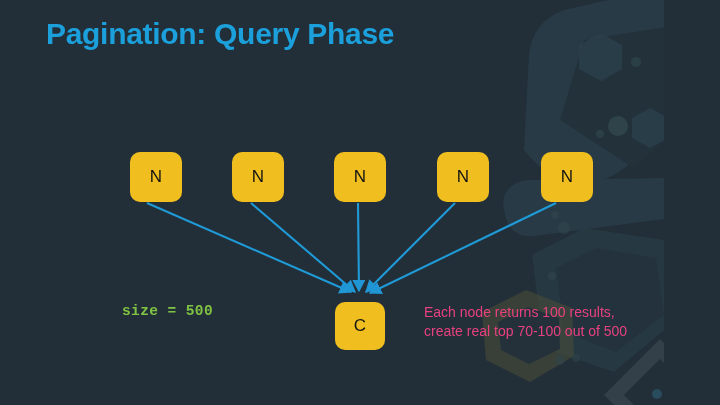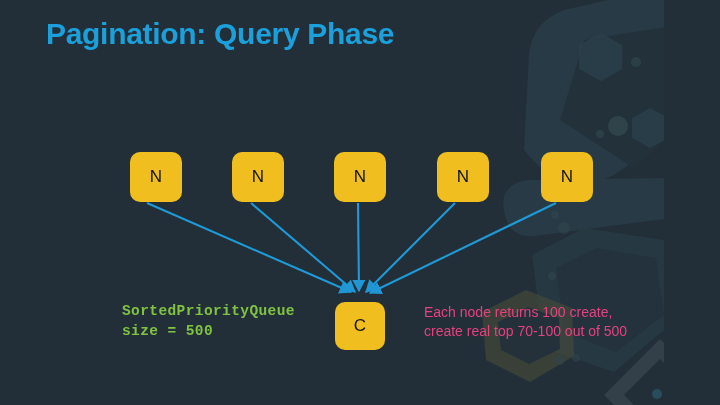--- a/index.html
+++ b/index.html
@@ -162,22 +162,21 @@
   </div>
   <div class="node" style="left:541px; top:152px;">
     <span>N</span>
   </div>
 
   <div class="node coordinator" style="left:335px; top:302px;">
     <span>C</span>
   </div>
 
   <div id="queue-note">
-    <div>SortedPriorityQueue</div>
     <div>size = 500</div>
   </div>
 
   <div id="result-note">
-    <div>Each node returns 100 create,</div>
+    <div>Each node returns 100 results,</div>
     <div>create real top 70-100 out of 500</div>
   </div>
 
 </div>
 
 </body></html>

